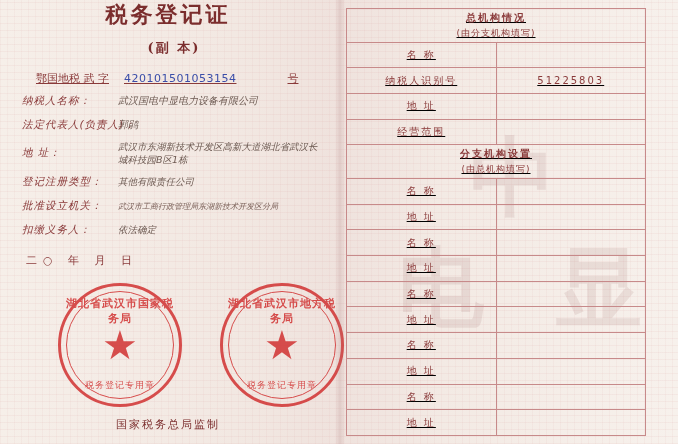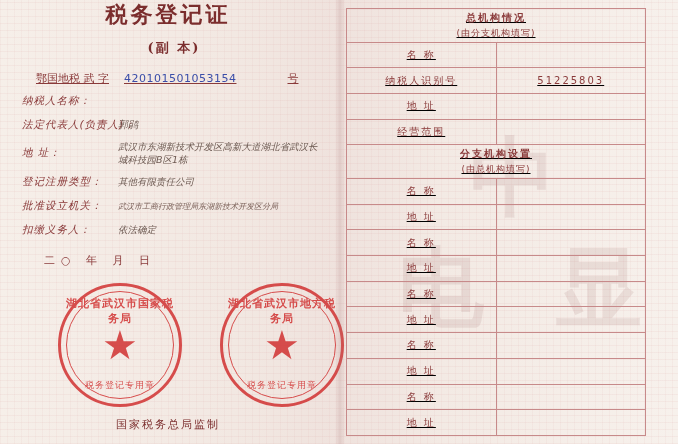--- a/index.html
+++ b/index.html
@@ -78,21 +78,21 @@
   .val{
     flex:1;
     font-size:9.5px;color:#6d5a52;
     line-height:1.35;
     padding-top:1px;
     word-break:break-all;
   }
   .val.big{font-size:10px;}
   .val.multi{font-size:8px;line-height:1.45;color:#7a6058;}
   .dateline{
-    margin-top:14px;padding-left:44px;
+    margin-top:14px;padding-left:26px;
     font-size:11px;color:#8a3a3a;letter-spacing:6px;
   }
   .footer{
     position:absolute;bottom:12px;left:0;right:0;
     text-align:center;font-size:11px;color:#7b2d2d;letter-spacing:2px;margin-top:27px;
   }
   
   .stamp{
     position:absolute;
     border:3px solid #d02b2b;
@@ -172,20 +172,21 @@
 
     <div class="numline">
       <span>鄂国地税 武 字</span>
       <span class="hand">420101501053154</span>
       <span class="tail">号</span>
     </div>
 
     <div class="rows">
       <div class="row">
         <div class="lbl">纳税人名称：</div>
+        <div class="val big">武汉国电中显电力设备有限公司</div>
       </div>
       <div class="row">
         <div class="lbl">法定代表人(负责人)：</div>
         <div class="val big">郭鹃</div>
       </div>
       <div class="row">
         <div class="lbl">地        址：</div>
         <div class="val">武汉市东湖新技术开发区高新大道湖北省武汉长城科技园B区1栋</div>
       </div>
       <div class="row">

